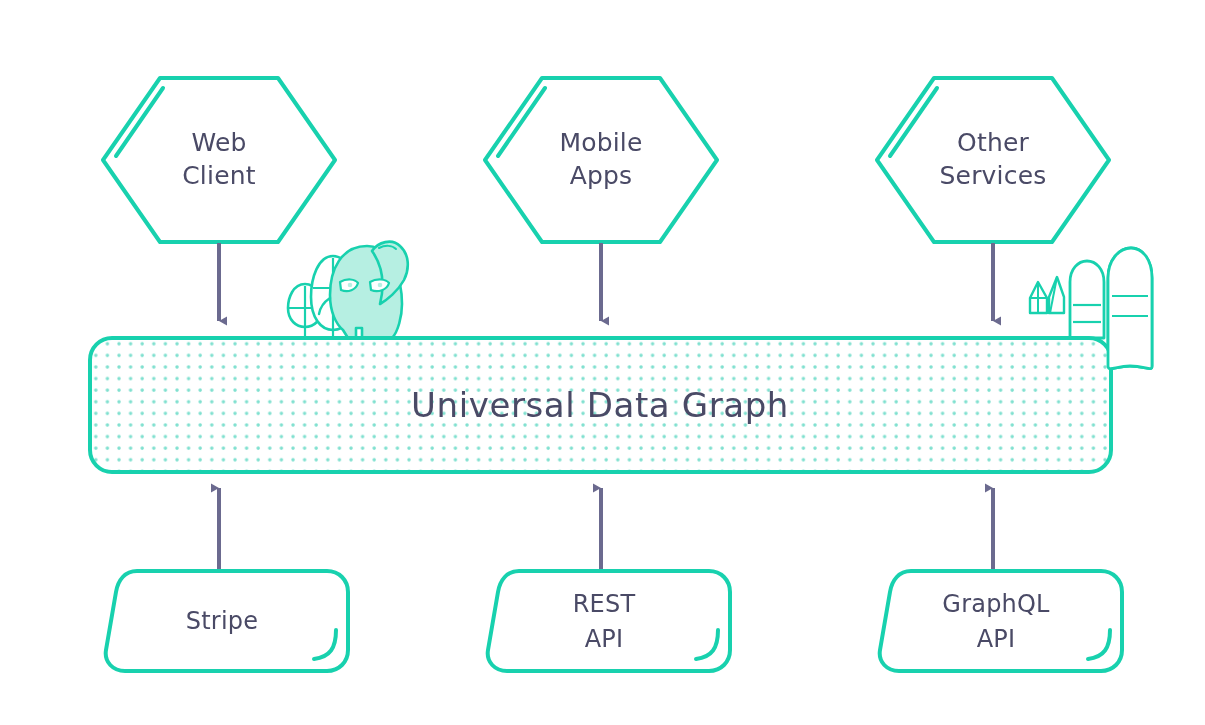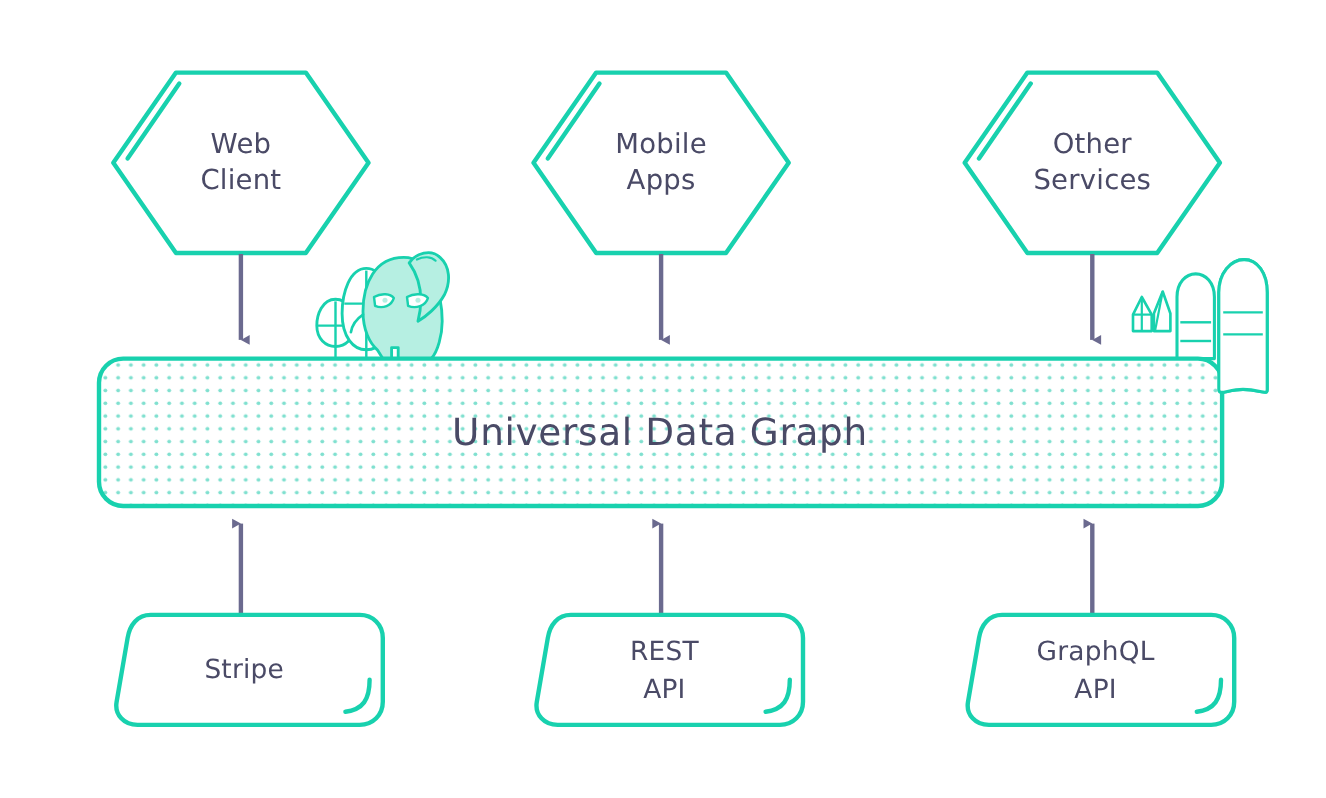--- a/index.html
+++ b/index.html
@@ -9,21 +9,21 @@
   }
   body {
     width: 1205px;
     height: 725px;
     position: relative;
     overflow: hidden;
     font-family: "DejaVu Sans", sans-serif;
   }
   #stage {
     position: absolute;
-    left: 0; top: 4px;
+    left: 0; top: 16px;
     width: 1205px;
     height: 607px;
   }
   #stage svg {
     display: block;
     width: 1205px;
     height: 725px;
   }
   .node-label {
     font-family: "DejaVu Sans", sans-serif;

